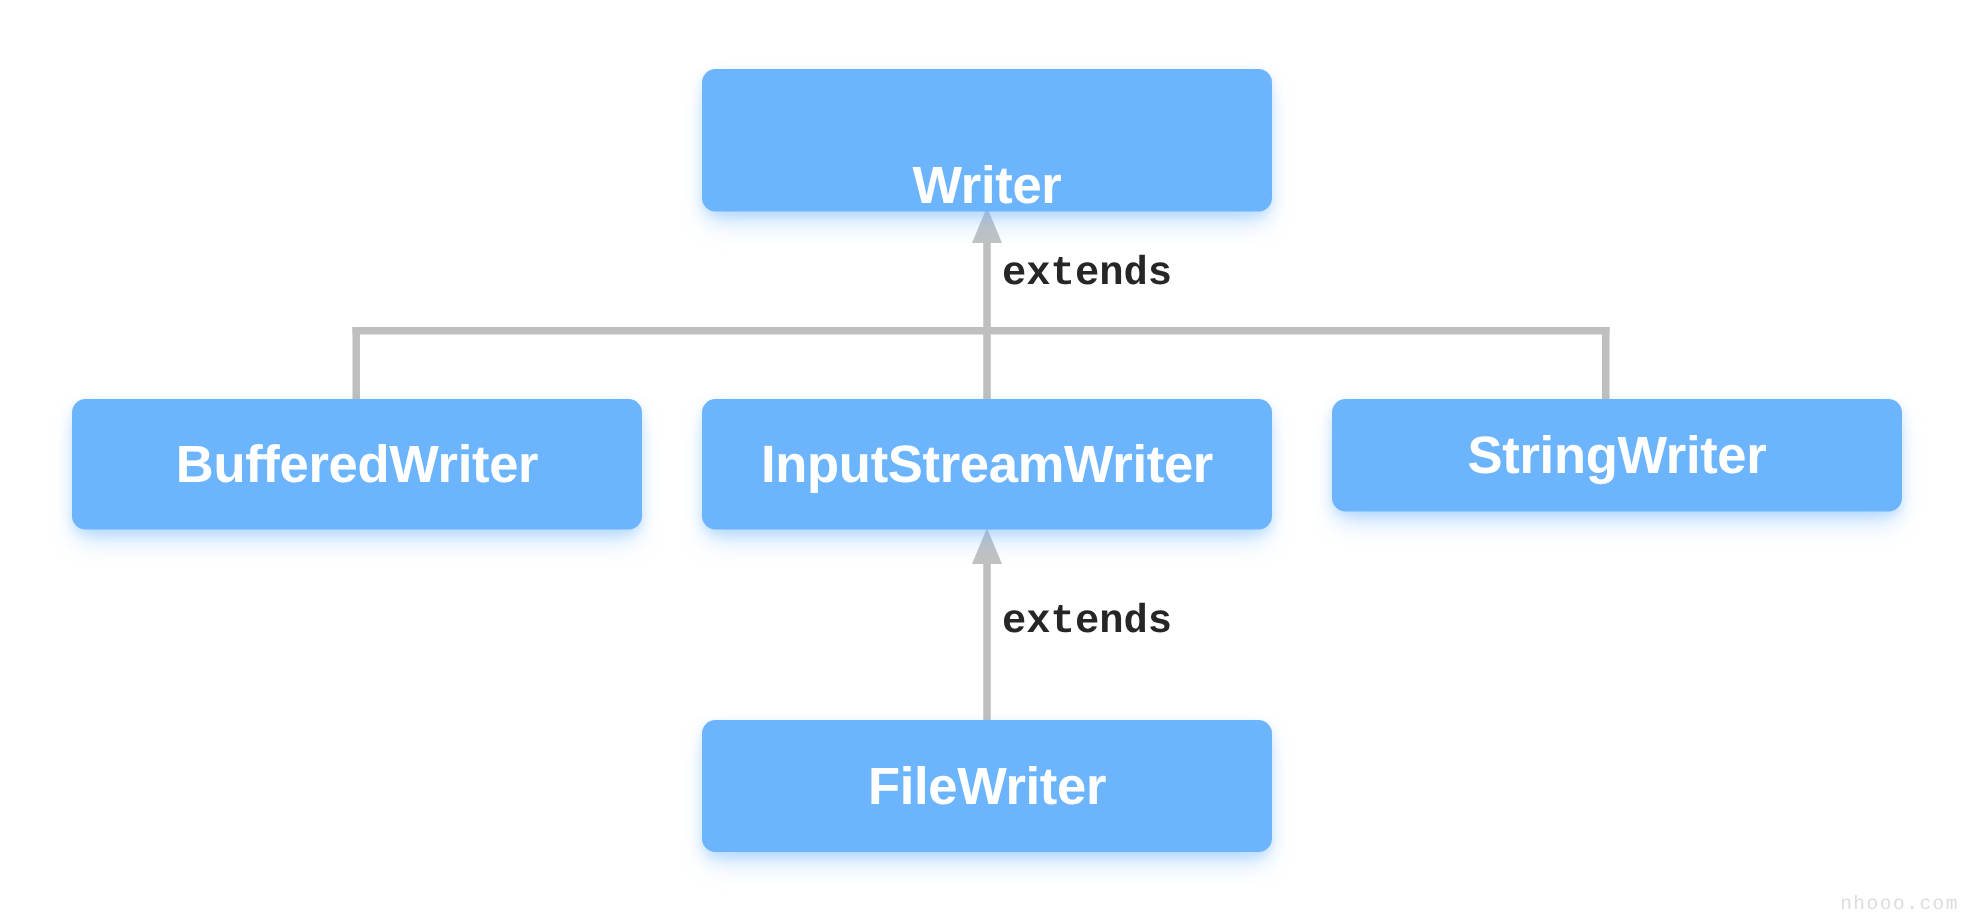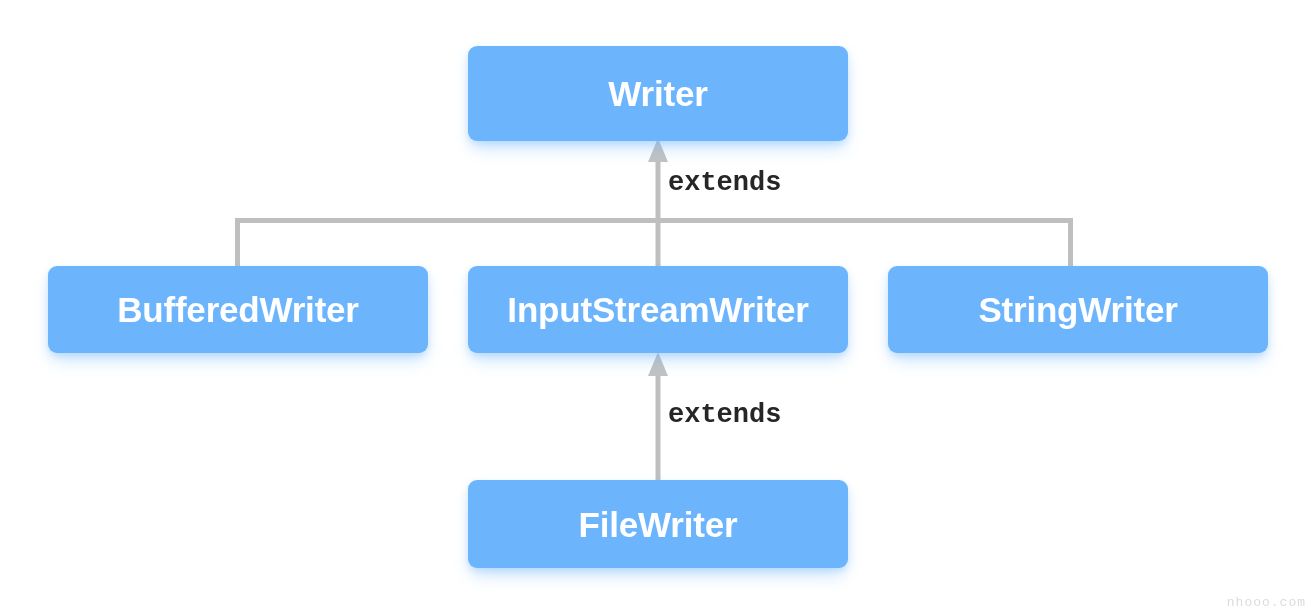--- a/index.html
+++ b/index.html
@@ -47,24 +47,24 @@
     font-family: "Liberation Sans", sans-serif;
     font-weight: bold;
     font-size: 35px;
     line-height: 1;
     letter-spacing: -0.2px;
     white-space: nowrap;
     user-select: none;
   }
 
   
-  #box-writer             { left: 468px; top: 46px;  width: 380px; height: 95px; }
+  #box-writer             { left: 468px; top: 46px;  width: 380px; height: 95px; align-items: flex-end; }
   #box-bufferedwriter     { left: 48px;  top: 266px; width: 380px; height: 87px; }
   #box-inputstreamwriter  { left: 468px; top: 266px; width: 380px; height: 87px; }
-  #box-stringwriter       { left: 888px; top: 266px; width: 380px; height: 87px; }
+  #box-stringwriter       { left: 888px; top: 266px; width: 380px; height: 75px; }
   #box-filewriter         { left: 468px; top: 480px; width: 380px; height: 88px; align-items: center; }
 
   
   .edge-label {
     position: absolute;
     z-index: 3;
     color: #262626;
     font-family: Liberation Mono, monospace;
     font-weight: bold;
     font-size: 27px;

